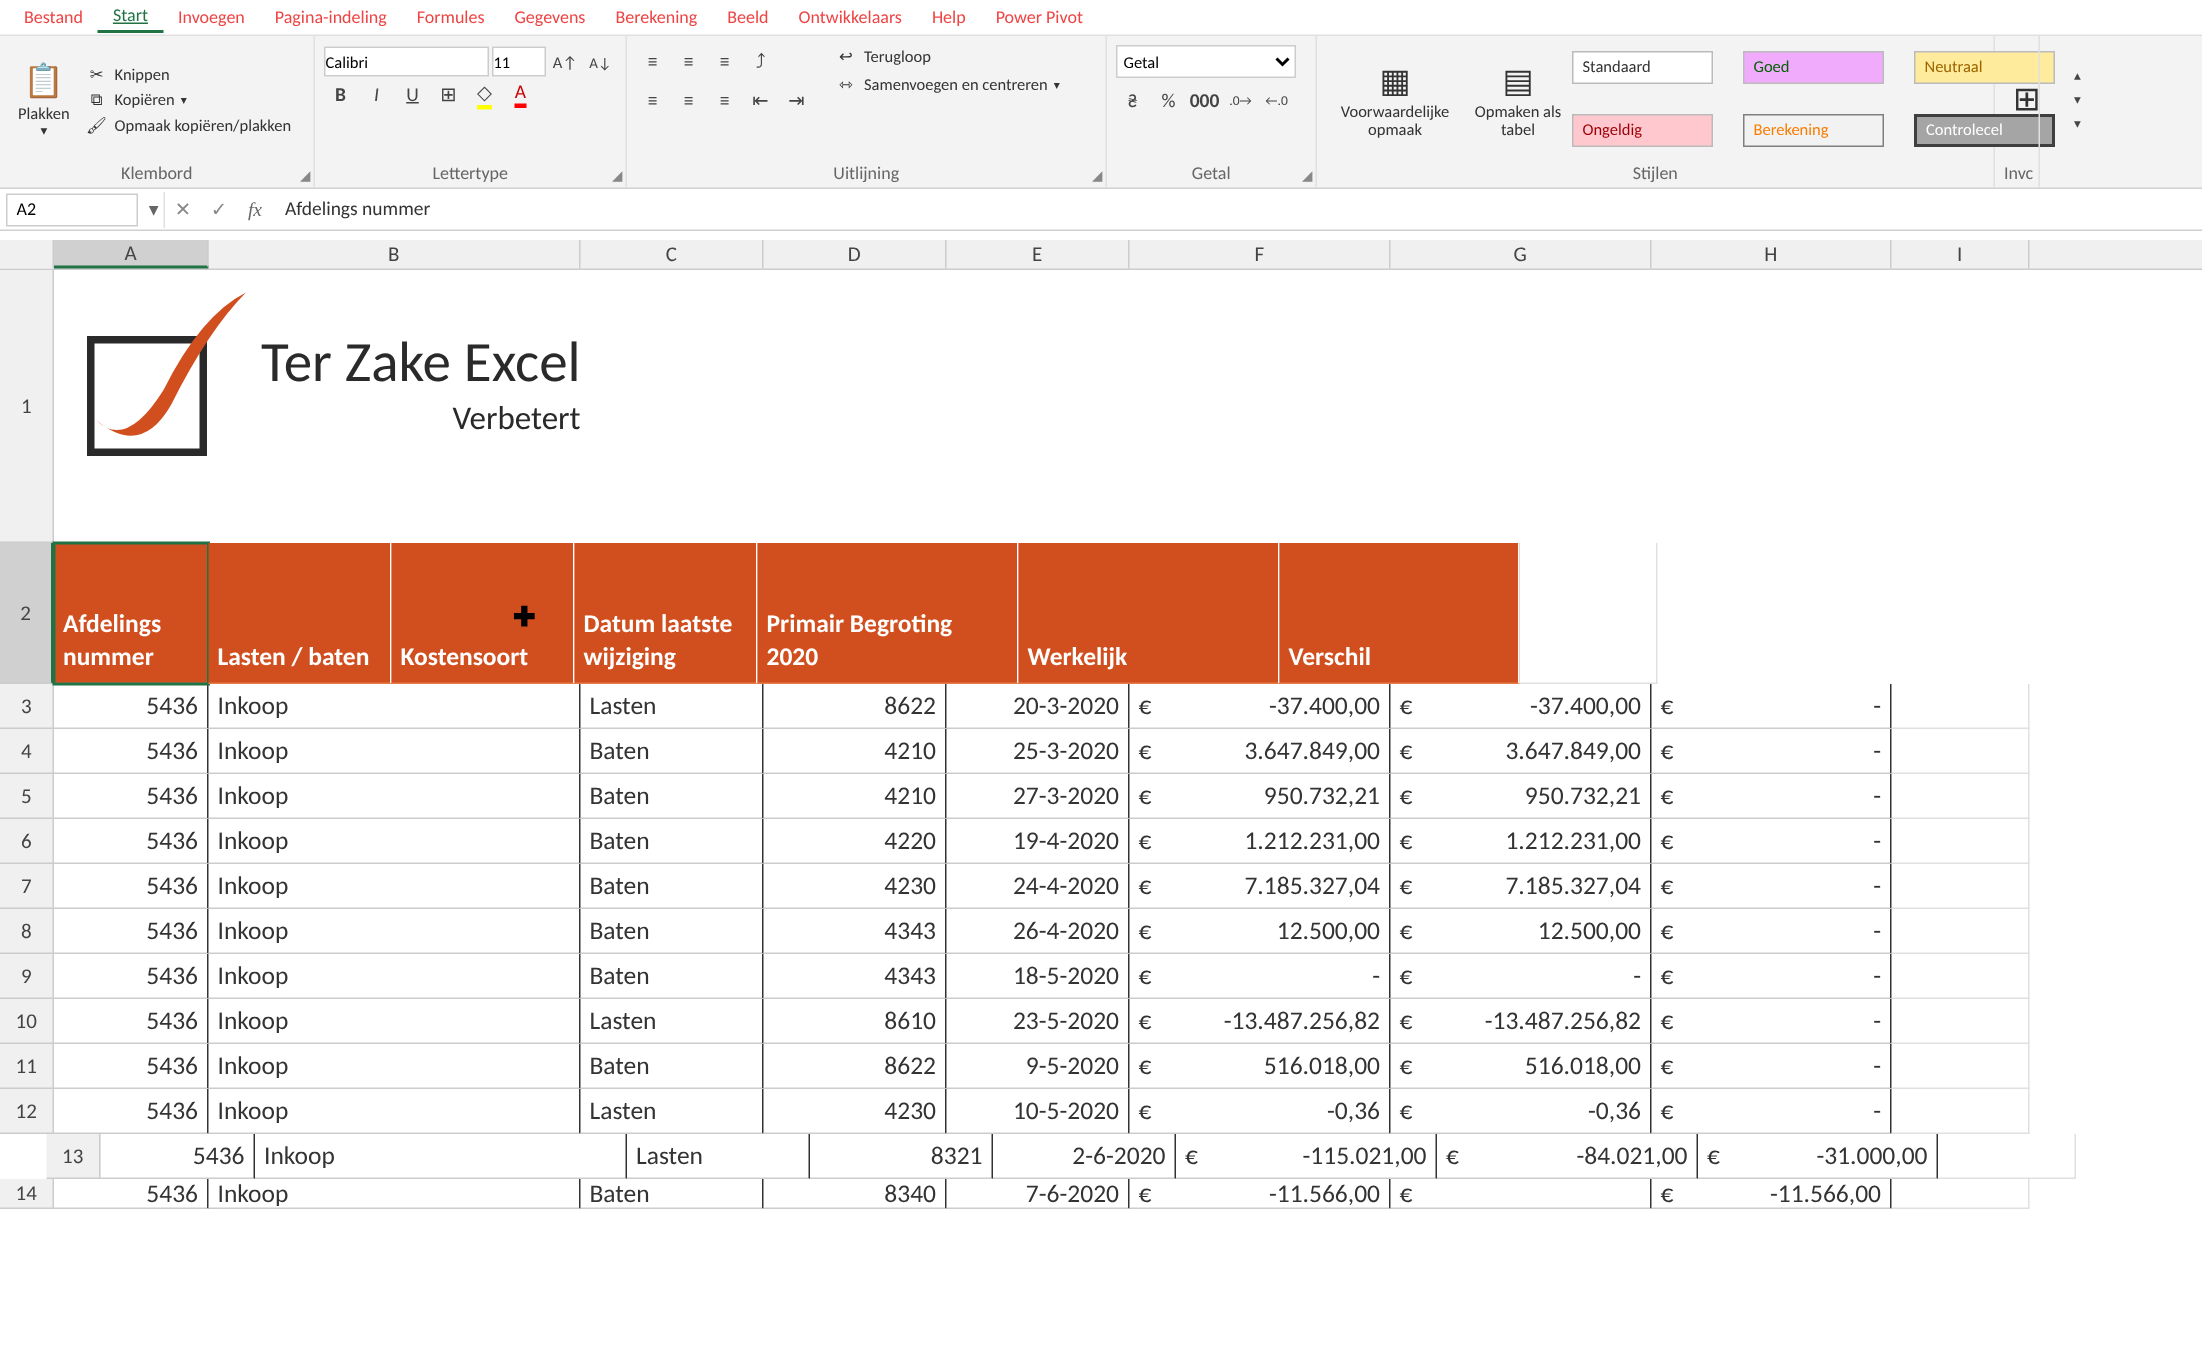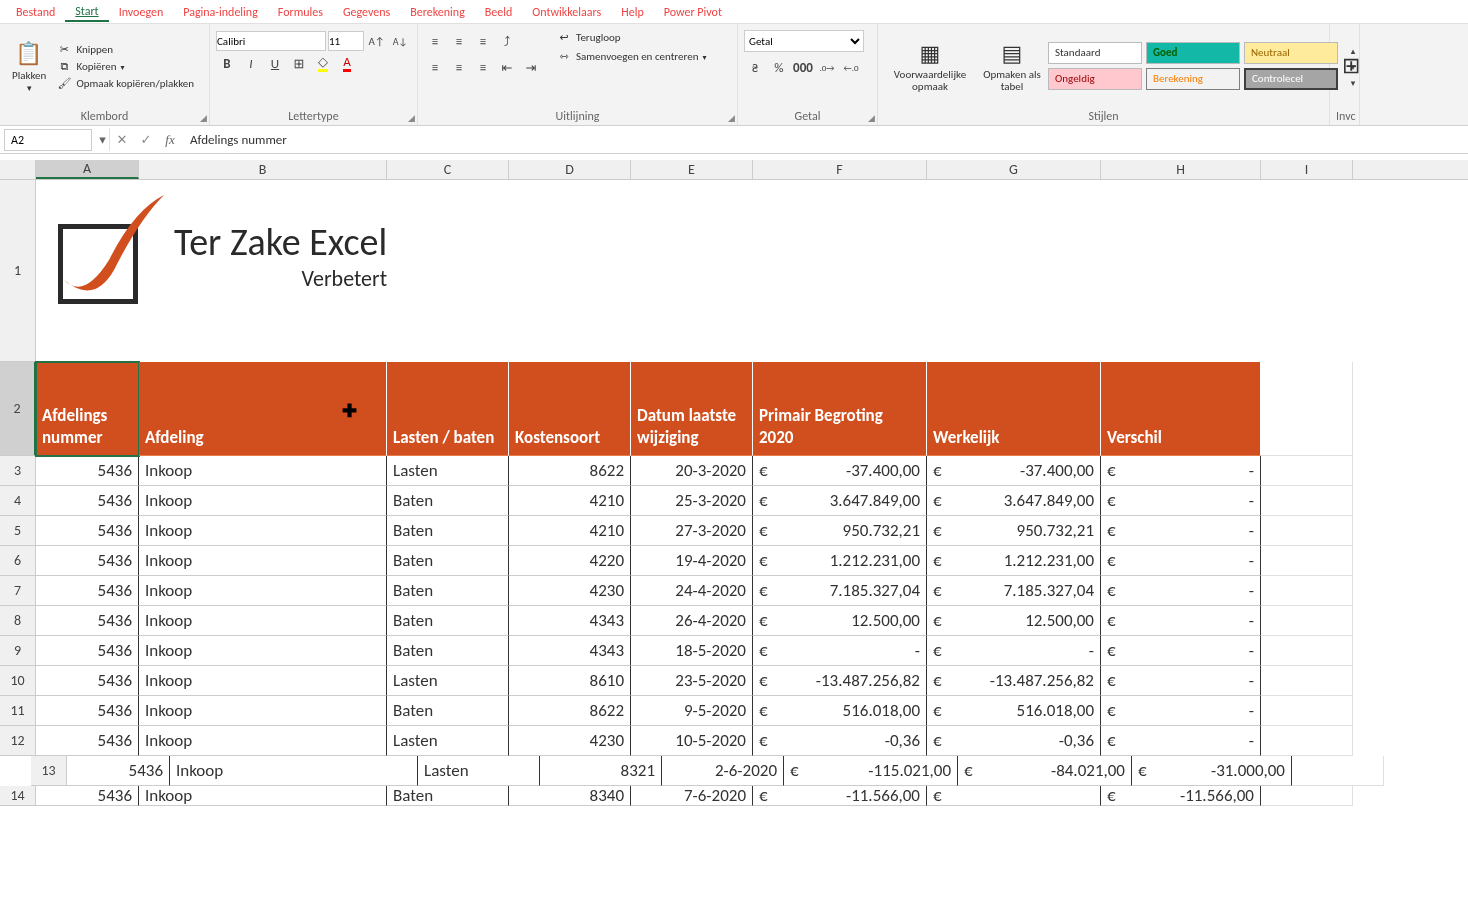--- a/index.html
+++ b/index.html
@@ -23,26 +23,26 @@
 .font-select { border: 1px solid #ccc; font-size: 11px; height: 20px; background: #fff; }
 .font-name { width: 110px; }
 .font-size { width: 36px; }
 .btn-sq { width: 22px; height: 22px; display: inline-flex; align-items: center; justify-content: center; border: 1px solid transparent; cursor: pointer; font-size: 13px; color: #444; }
 .row { display: flex; align-items: center; gap: 2px; }
 
 .num-select { border: 1px solid #ccc; font-size: 11px; height: 22px; width: 120px; background: #fff; }
 
 .cell-style { width: 94px; height: 22px; border: 1px solid #bbb; font-size: 11px; display: flex; align-items: center; padding: 0 6px; cursor: pointer; }
 .s-standard { background: #fff; }
-.s-good { background: #14b8a6; color: #006100; font-weight: bold; }
+.s-good { background: #f0abfc; color: #006100; }
 .s-neutral { background: #ffeb9c; color: #9c6500; }
 .s-bad { background: #ffc7ce; color: #9c0006; }
 .s-calc { background: #f2f2f2; color: #fa7d00; border: 1px solid #7f7f7f; }
 .s-check { background: #a5a5a5; color: #fff; border: 2px solid #3f3f3f; }
-.styles-grid { display: grid; grid-template-columns: repeat(3, 96px); grid-auto-rows: 24px; gap: 2px; }
+.styles-grid { display: grid; grid-template-columns: repeat(3, 96px); grid-auto-rows: 24px; gap: 18px; }
 
 
 .fbar { display: flex; align-items: center; border-bottom: 1px solid #d0d0d0; height: 28px; background: #fff; }
 .namebox { width: 88px; border: 1px solid #ccc; height: 22px; font-size: 12px; padding: 0 6px; margin: 0 4px; }
 .namebox-dd { width: 14px; text-align: center; color: #666; border-right: 1px solid #e0e0e0; padding: 4px 2px; }
 .fbtn { width: 24px; text-align: center; color: #888; font-size: 13px; cursor: pointer; }
 .fbtn.fx { font-style: italic; font-family: serif; color: #666; }
 .fcontent { flex: 1; padding: 0 8px; font-size: 13px; }
 
 
@@ -288,21 +288,20 @@
     <div class="cell cE" style="border:none"></div>
     <div class="cell cF" style="border:none"></div>
     <div class="cell cG" style="border:none"></div>
     <div class="cell cH" style="border:none"></div>
     <div class="cell cI" style="border:none"></div>
   </div>
 
   <div class="grow" style="height:94px;position:relative">
     <div class="rhdr sel">2</div>
     <div class="cell head active cA">Afdelings nummer</div>
-    <div class="cell head cB">Afdeling</div>
     <div class="cell head cC">Lasten / baten</div>
     <div class="cell head cD">Kostensoort</div>
     <div class="cell head cE">Datum laatste wijziging</div>
     <div class="cell head cF">Primair Begroting 2020</div>
     <div class="cell head cG">Werkelijk</div>
     <div class="cell head cH">Verschil</div>
     <div class="cell cI"></div>
     <span class="cursor-plus" style="left:342px;top:38px">✚</span>
   </div>
 

